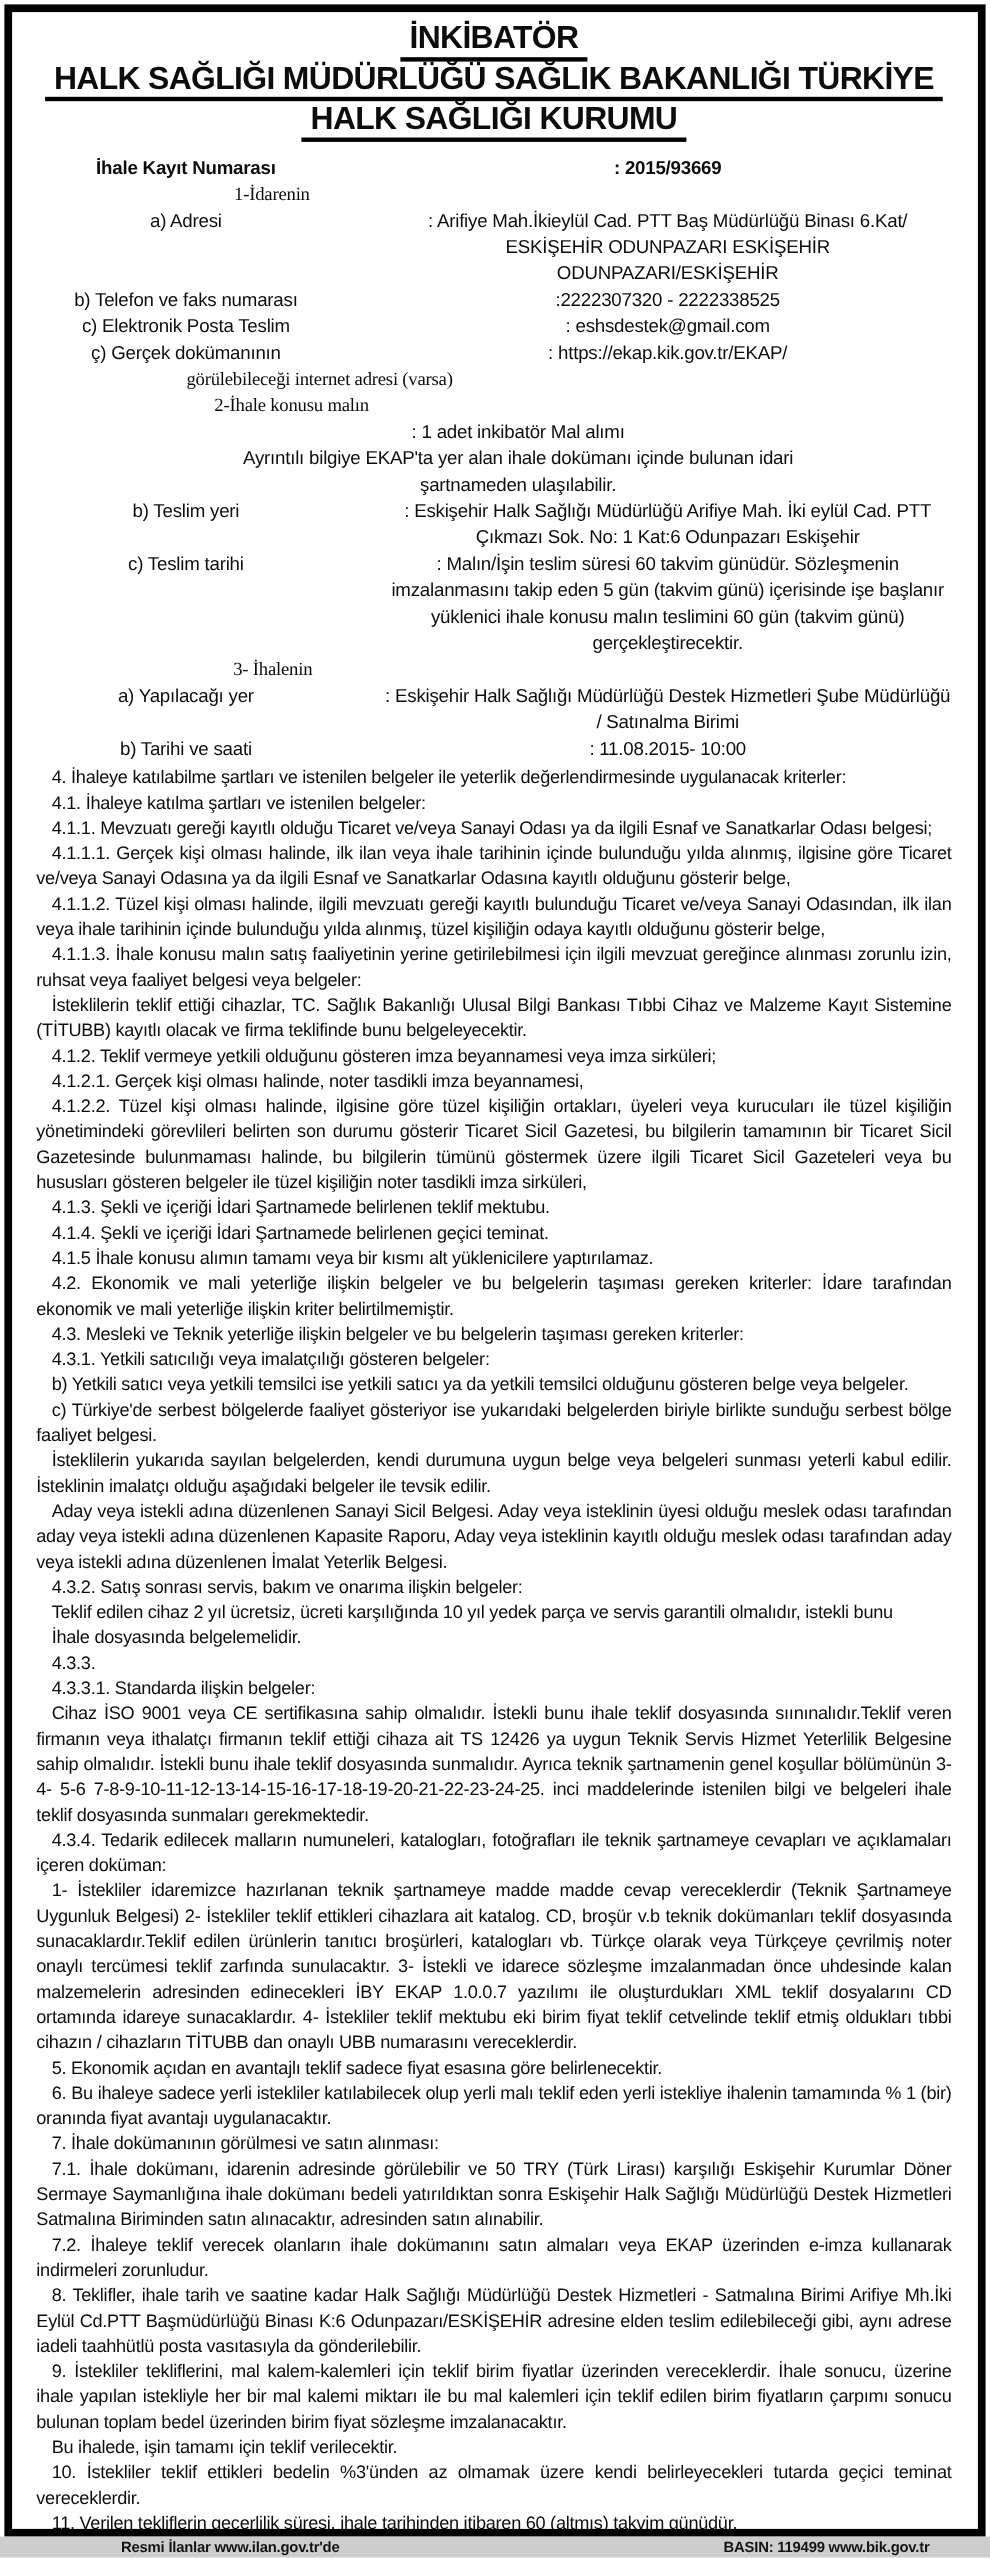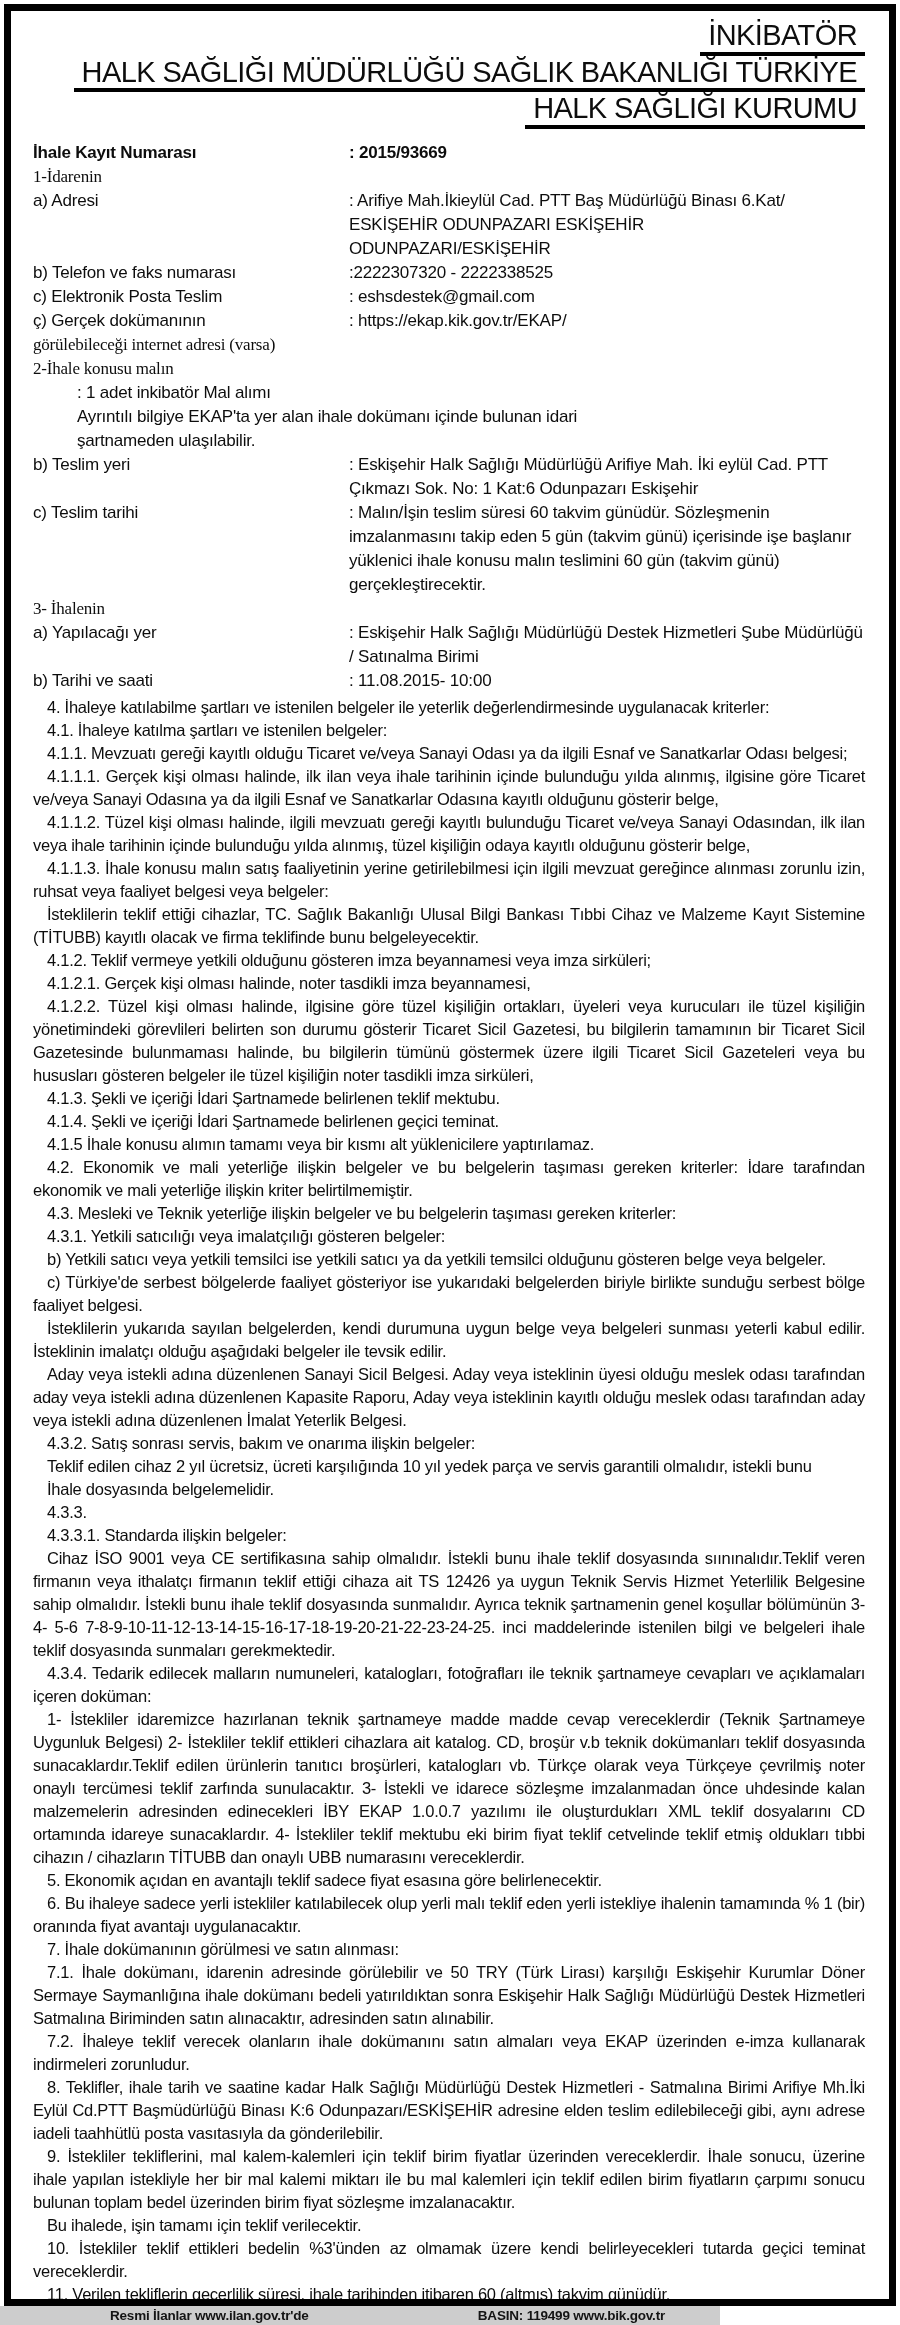--- a/index.html
+++ b/index.html
@@ -6,36 +6,36 @@
   body{
     width:900px;height:2325px;overflow:hidden;background:#ffffff;
     font-family:"Liberation Sans",sans-serif;color:#0d0d0d;
   }
   .page{position:relative;width:900px;height:2325px;background:#ffffff;}
   .doc{
     position:absolute;left:4px;top:4px;width:892px;height:2302px;
     border:7px solid #000;box-sizing:border-box;background:#fff;
     padding:8px 24px 0 22px;overflow:hidden;
   }
-  .title{text-align:right;font-weight:normal;}
+  .title{text-align:center;font-weight:bold;}
   .title-line{font-size:29px;line-height:33px;letter-spacing:-0.6px;}
   .title-line > span{
     display:inline-block;border-bottom:4px solid #000;
     padding:0 8px 1px 8px;line-height:1.02;
   }
   .info{margin-top:12px;font-size:17px;line-height:24px;letter-spacing:-0.2px;}
-  .row{display:flex;}
+  .row{display:flex;text-align:center;}
   .row .lbl{flex:0 0 272px;width:272px;}
   .row .val{flex:1;white-space:pre-line;margin-left:44px;}
   .row.full .lbl{flex:1 1 auto;width:auto;font-family:Liberation Serif, serif;}
   .row.bold{font-weight:bold;}
   .bodytext{margin-top:3px;font-size:16.5px;line-height:23px;letter-spacing:-0.25px;}
   .para{margin:0;text-align:justify;text-indent:14px;}
   .footer{
-    position:absolute;left:0;top:2306px;width:720px;height:19px;
+    position:absolute;left:0;top:2306px;width:900px;height:19px;
     background:#cdcdcd;display:flex;justify-content:space-between;align-items:center;
     box-sizing:border-box;padding:0 55px 0 110px;
     font-weight:bold;font-size:13.5px;color:#141414;letter-spacing:-0.2px;
   }
 </style>
 </head>
 <body>
 
 <div class="page">
   <div class="doc">

